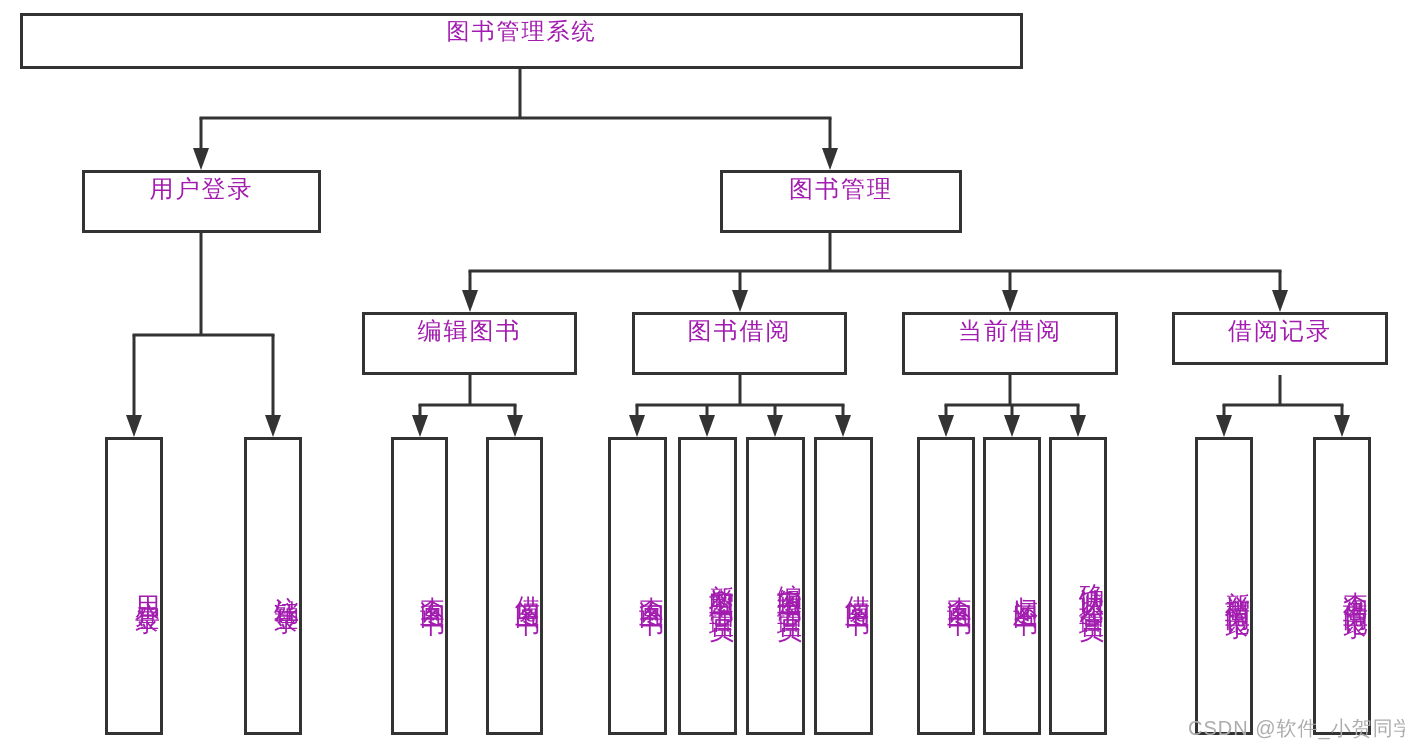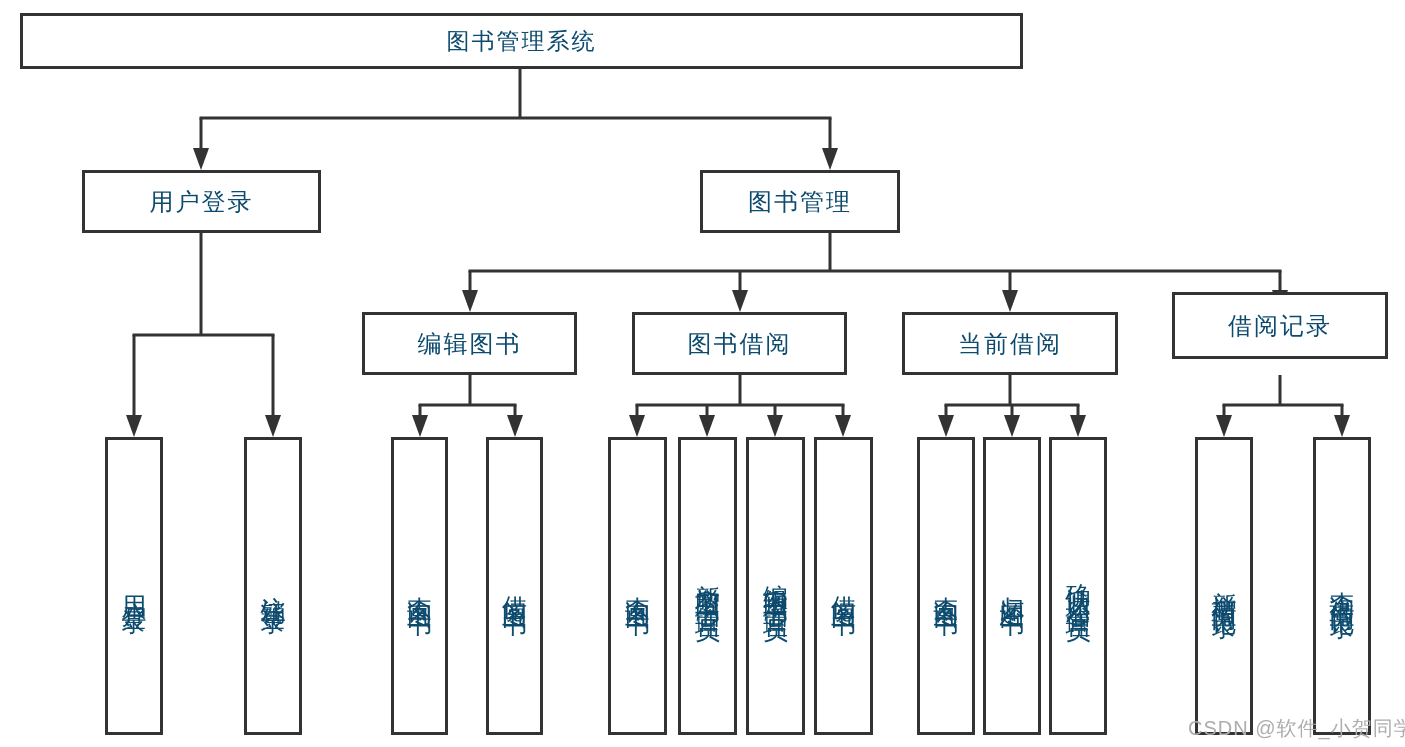--- a/index.html
+++ b/index.html
@@ -20,23 +20,23 @@
     left: 0;
     top: 0;
     width: 1405px;
     height: 747px;
   }
   .node {
     position: absolute;
     box-sizing: border-box;
     border: 3px solid #333333;
     background: #ffffff;
-    color: #0c4a6e;
+    color: #a21caf;
     display: flex;
-    align-items: center;
+    align-items: flex-start;
     justify-content: center;
     text-align: center;
     font-size: 24px;
     letter-spacing: 2px;
   }
   .node.root-node {
     font-size: 23px;
   }
   .node.leaf {
     writing-mode: vertical-rl;
@@ -129,34 +129,34 @@
     </g>
   </svg>
 
   <div class="node root-node" style="left:20px; top:13px; width:1003px; height:56px">
     <span>图书管理系统</span>
   </div>
 
   <div class="node" style="left:82px; top:170px; width:239px; height:63px">
     <span>用户登录</span>
   </div>
-  <div class="node" style="left:700px; top:170px; width:200px; height:63px">
+  <div class="node" style="left:720px; top:170px; width:242px; height:63px">
     <span>图书管理</span>
   </div>
 
   <div class="node" style="left:362px; top:312px; width:215px; height:63px">
     <span>编辑图书</span>
   </div>
   <div class="node" style="left:632px; top:312px; width:215px; height:63px">
     <span>图书借阅</span>
   </div>
   <div class="node" style="left:902px; top:312px; width:216px; height:63px">
     <span>当前借阅</span>
   </div>
-  <div class="node" style="left:1172px; top:292px; width:216px; height:67px">
+  <div class="node" style="left:1172px; top:312px; width:216px; height:53px">
     <span>借阅记录</span>
   </div>
 
   <div class="node leaf" style="left:105px; top:437px; width:58px; height:298px">
     <span>用户登录</span>
   </div>
   <div class="node leaf" style="left:244px; top:437px; width:58px; height:298px">
     <span>注销登录</span>
   </div>
 

